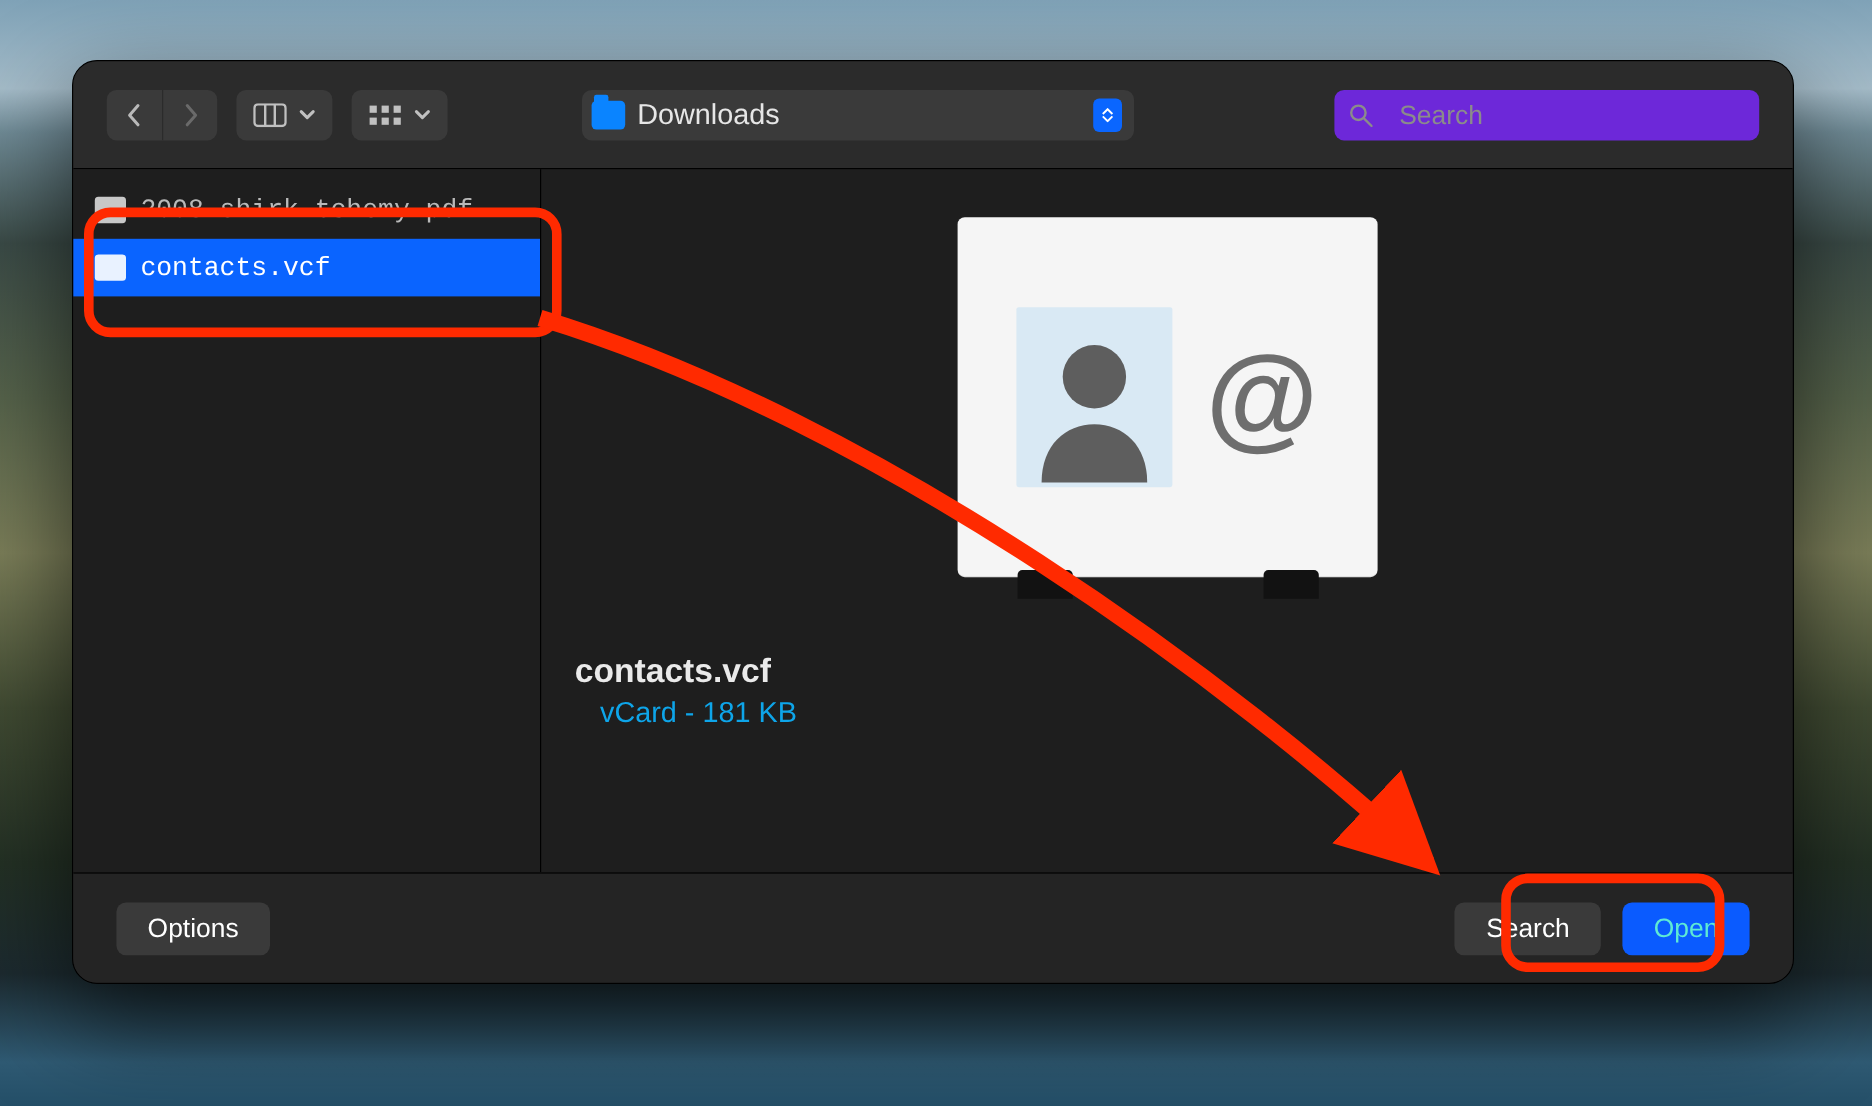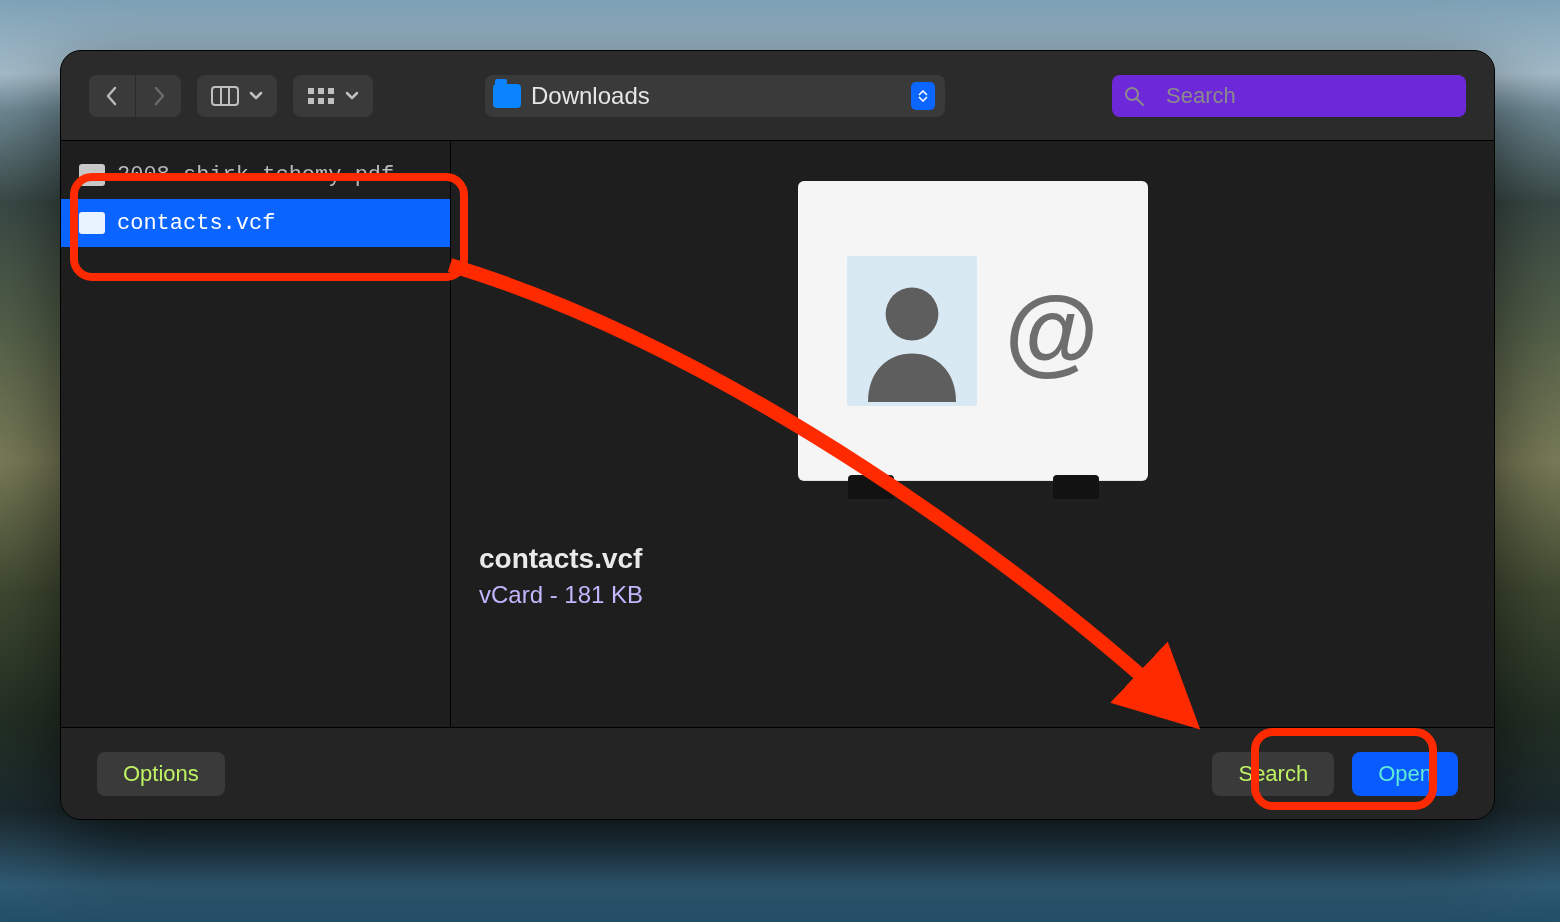--- a/index.html
+++ b/index.html
@@ -122,30 +122,30 @@
   }
   .avatar-box{
     width:130px; height:150px; background:#d9e9f4; border-radius:2px;
     display:flex; align-items:flex-end; justify-content:center; overflow:hidden;
   }
   .avatar-box svg{ width:110px; height:140px; }
   .at { font-size:96px; font-weight:600; color:#6e6e6e; }
 
   .meta { margin-top:62px; width:100%; padding:0 28px; }
   .meta .fname{ color:#eaeaea; font-size:28px; font-weight:600; }
-  .meta .sub  { color:#c4b5fd; font-size:24px; margin-top:6px; white-space:pre; }
+  .meta .sub  { color:#0ea5e9; font-size:24px; margin-top:6px; white-space:pre;margin-left:21px; }
 
   
   .footer{
     height:92px; border-top:1px solid #000; background:#242424;
     display:flex; align-items:center; padding:0 36px; gap:18px;
   }
   .btn{
     height:44px; padding:0 26px; border:none; border-radius:8px;
-    background:#3a3a3a; color:#bef264; font-size:22px; cursor:pointer;
+    background:#3a3a3a; color:#ffffff; font-size:22px; cursor:pointer;
   }
   .footer .grow{ flex:1; }
   .btn.primary{ background:#0a5bff; color:#5eead4; }
 
   
   .anno{ position:absolute; border:8px solid #ff2a00; border-radius:22px; pointer-events:none; }
   #anno-file{ left:70px; top:173px; width:398px; height:108px; }
   #anno-open{ left:1251px; top:728px; width:186px; height:82px; }
   .arrow{
     position:absolute; left:130px; top:220px; width:1200px; height:600px;

